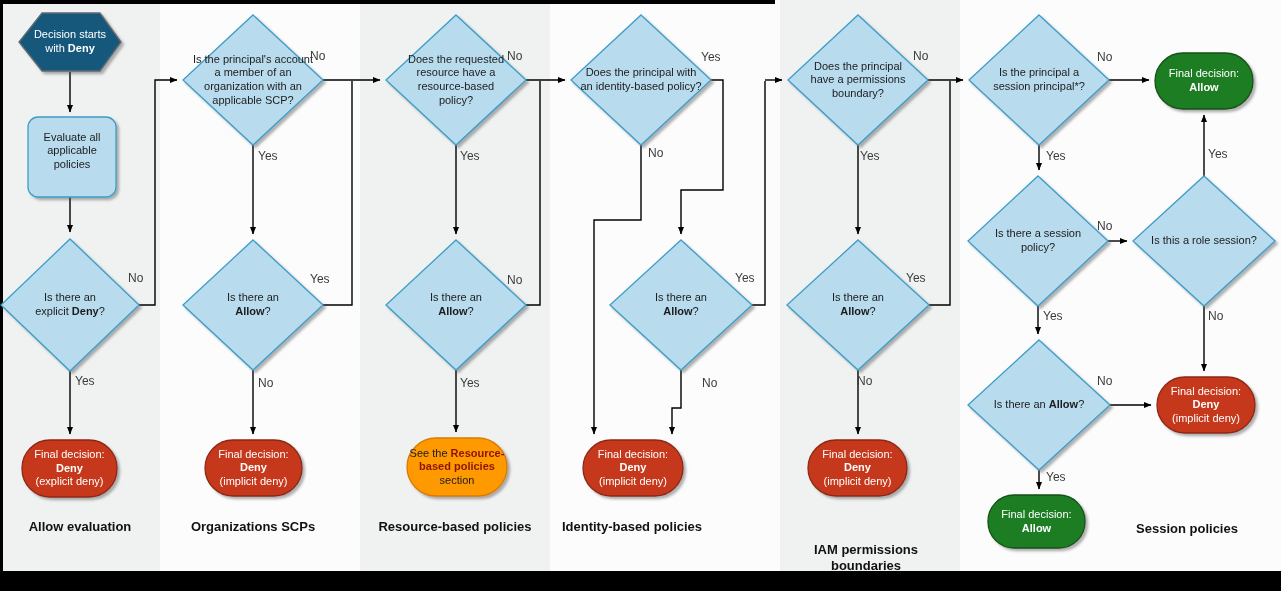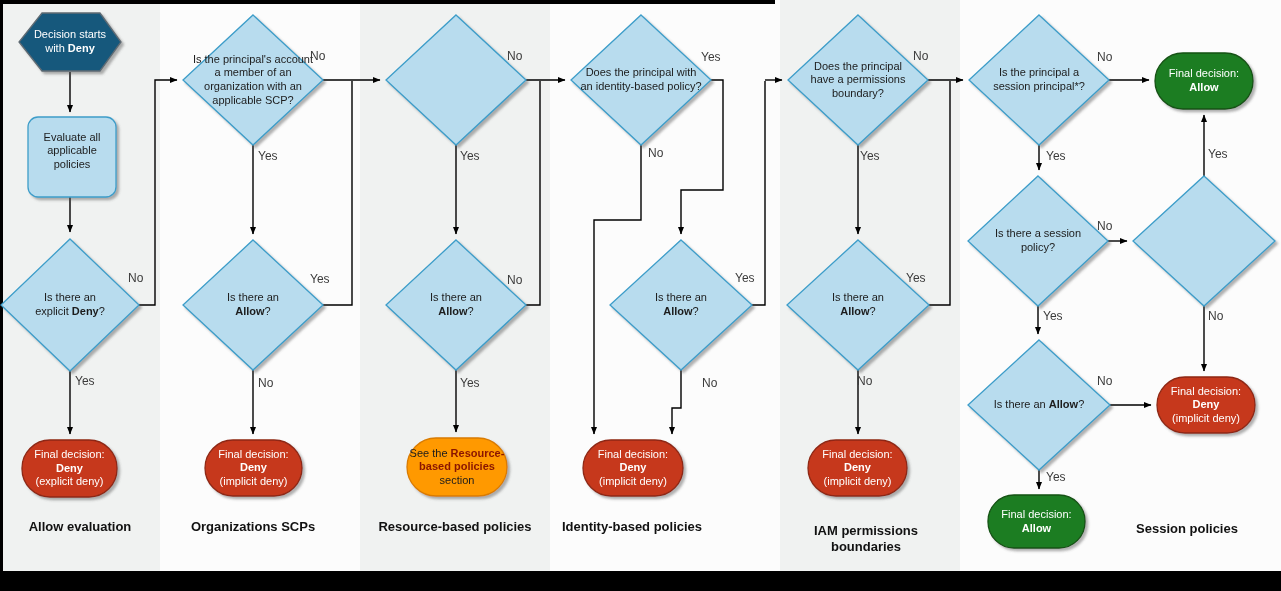--- a/index.html
+++ b/index.html
@@ -147,20 +147,23 @@
   </div>
 
   <div class="ntext white" style="left:205px;top:440px;width:97px;height:56px">
     <span class="stack" style="width:95px">
         <span>Final decision:</span>
         <b>Deny</b>
         <span>(implicit deny)</span>
       </span>
   </div>
 
+  <div class="ntext" style="left:386px;top:15px;width:140px;height:130px">
+    <span style="width:112px">Does the requested resource have a resource-based policy?</span>
+  </div>
 
   <div class="ntext" style="left:386px;top:240px;width:140px;height:130px">
     <span style="width:80px"><span>Is there an </span><b>Allow</b><span>?</span></span>
   </div>
 
   <div class="ntext" style="left:407px;top:438px;width:100px;height:58px">
     <span style="width:98px"><span>See the </span><b class="rb">Resource-based policies</b><span> section</span></span>
   </div>
 
   <div class="ntext" style="left:571px;top:15px;width:140px;height:130px">
@@ -203,20 +206,23 @@
     <span class="stack" style="width:96px">
         <span>Final decision:</span>
         <b>Allow</b>
       </span>
   </div>
 
   <div class="ntext" style="left:968px;top:176px;width:140px;height:130px">
     <span style="width:118px">Is there a session policy?</span>
   </div>
 
+  <div class="ntext" style="left:1133px;top:176px;width:142px;height:130px">
+    <span style="width:136px">Is this a role session?</span>
+  </div>
 
   <div class="ntext" style="left:968px;top:340px;width:142px;height:130px">
     <span style="width:130px"><span>Is there an </span><b>Allow</b><span>?</span></span>
   </div>
 
   <div class="ntext white" style="left:1157px;top:377px;width:98px;height:56px">
     <span class="stack" style="width:96px">
         <span>Final decision:</span>
         <b>Deny</b>
         <span>(implicit deny)</span>
@@ -254,16 +260,16 @@
   <div class="edge-label" style="left:1208px;top:147px">Yes</div>
   <div class="edge-label" style="left:1208px;top:309px">No</div>
   <div class="edge-label" style="left:1043px;top:309px">Yes</div>
   <div class="edge-label" style="left:1097px;top:374px">No</div>
   <div class="edge-label" style="left:1046px;top:470px">Yes</div>
 
   <div class="col-label" style="left:5px;top:519px;width:150px">Allow evaluation</div>
   <div class="col-label" style="left:183px;top:519px;width:140px">Organizations SCPs</div>
   <div class="col-label" style="left:372px;top:519px;width:166px">Resource-based policies</div>
   <div class="col-label" style="left:542px;top:519px;width:180px">Identity-based policies</div>
-  <div class="col-label" style="left:806px;top:523px;width:120px">IAM permissions boundaries</div>
+  <div class="col-label" style="left:806px;top:542px;width:120px">IAM permissions boundaries</div>
   <div class="col-label" style="left:1122px;top:521px;width:130px">Session policies</div>
 
 </div>
 
 </body></html>

